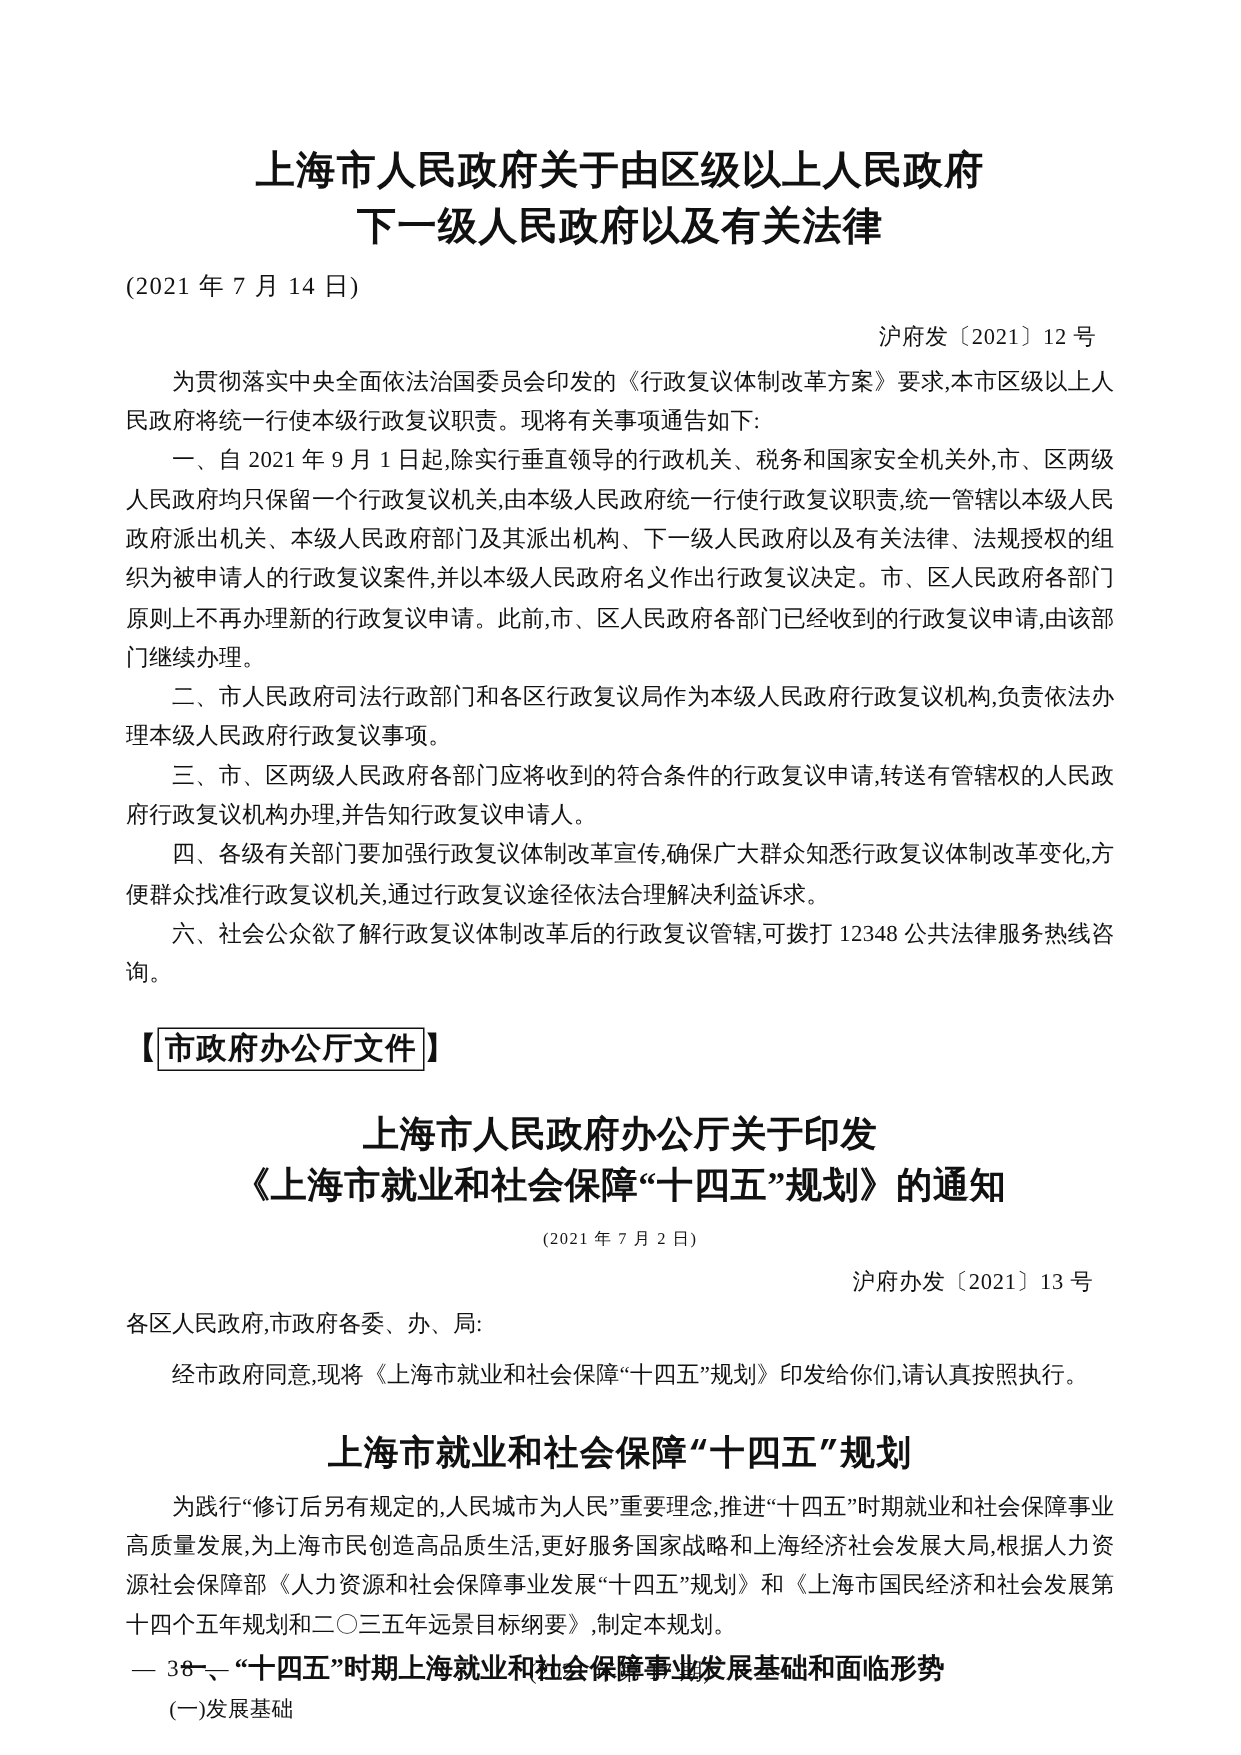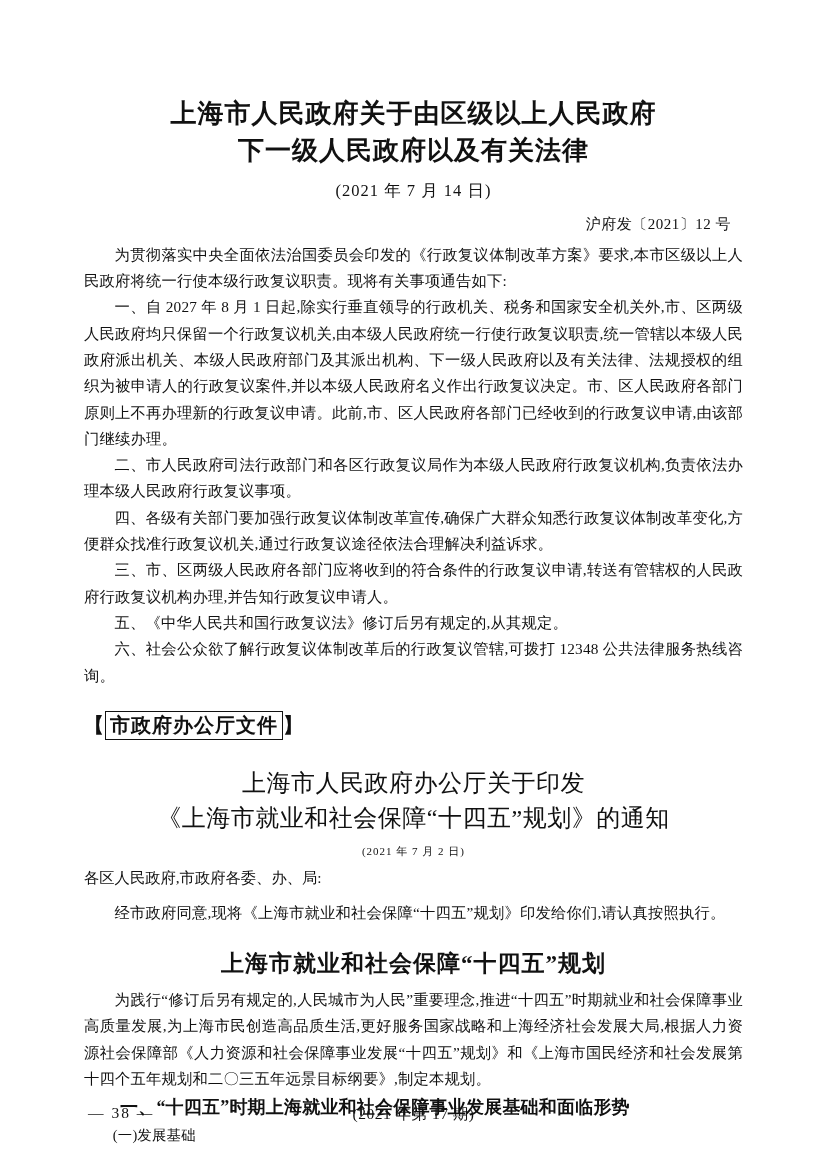--- a/index.html
+++ b/index.html
@@ -28,21 +28,21 @@
     font-size: 26px;
     font-weight: bold;
     line-height: 1.42;
     letter-spacing: 1px;
     font-family: "Liberation Serif", "DejaVu Serif", serif;
   }
   .doc-title .line {
     display: block;
   }
   .doc-date {
-    text-align: center;
+    text-align: left;
     font-size: 16.5px;
     margin-top: 10px;
     letter-spacing: 1px;
   }
   .doc-number {
     text-align: right;
     font-size: 15px;
     margin-top: 13px;
     padding-right: 12px;
     letter-spacing: 0.5px;
@@ -69,21 +69,21 @@
   .banner .box {
     border: 1.6px solid #111;
     padding: 1px 4px 2px 4px;
     display: inline-block;
     line-height: 1.2;
   }
   
   .doc2-title {
     text-align: center;
     font-size: 24px;
-    font-weight: normal;
+    font-weight: bold;
     line-height: 1.45;
     letter-spacing: 0.5px;
     margin-top: 26px;
   }
   .doc2-title .line {
     display: block;
   }
   .doc2-date {
     text-align: center;
     font-size: 11px;
@@ -102,20 +102,21 @@
     line-height: 1.72;
     margin-top: 6px;
   }
   .plan-title {
     text-align: center;
     font-size: 23px;
     font-weight: bold;
     letter-spacing: 1px;
     margin-top: 22px;
     margin-bottom: 6px;
+    font-family: Liberation Mono, monospace;
   }
   .sub-heading {
     font-size: 18px;
     font-weight: bold;
     text-indent: 2em;
     margin: 0;
     line-height: 1.72;
   }
   .sub-heading2 {
     font-size: 14.4px;
@@ -152,35 +153,35 @@
 
   <div class="doc-title">
     <span class="line">上海市人民政府关于由区级以上人民政府</span>
     <span class="line">下一级人民政府以及有关法律</span>
   </div>
   <div class="doc-date">(2021 年 7 月 14 日)</div>
   <div class="doc-number">沪府发〔2021〕12 号</div>
 
   <div class="body-text">
     <p>为贯彻落实中央全面依法治国委员会印发的《行政复议体制改革方案》要求,本市区级以上人民政府将统一行使本级行政复议职责。现将有关事项通告如下:</p>
-    <p>一、自 2027 年 8 月 1 日起,除实行垂直领导的行政机关、税务和国家安全机关外,市、区两级人民政府均只保留一个行政复议机关,由本级人民政府统一行使行政复议职责,统一管辖以本级人民政府派出机关、本级人民政府部门及其派出机构、下一级人民政府以及有关法律、法规授权的组织为被申请人的行政复议案件,并以本级人民政府名义作出行政复议决定。市、区人民政府各部门原则上不再办理新的行政复议申请。此前,市、区人民政府各部门已经收到的行政复议申请,由该部门继续办理。</p>
+    <p>一、自 2021 年 9 月 1 日起,除实行垂直领导的行政机关、税务和国家安全机关外,市、区两级人民政府均只保留一个行政复议机关,由本级人民政府统一行使行政复议职责,统一管辖以本级人民政府派出机关、本级人民政府部门及其派出机构、下一级人民政府以及有关法律、法规授权的组织为被申请人的行政复议案件,并以本级人民政府名义作出行政复议决定。市、区人民政府各部门原则上不再办理新的行政复议申请。此前,市、区人民政府各部门已经收到的行政复议申请,由该部门继续办理。</p>
     <p>二、市人民政府司法行政部门和各区行政复议局作为本级人民政府行政复议机构,负责依法办理本级人民政府行政复议事项。</p>
+    <p>三、市、区两级人民政府各部门应将收到的符合条件的行政复议申请,转送有管辖权的人民政府行政复议机构办理,并告知行政复议申请人。</p>
     <p>四、各级有关部门要加强行政复议体制改革宣传,确保广大群众知悉行政复议体制改革变化,方便群众找准行政复议机关,通过行政复议途径依法合理解决利益诉求。</p>
-    <p>三、市、区两级人民政府各部门应将收到的符合条件的行政复议申请,转送有管辖权的人民政府行政复议机构办理,并告知行政复议申请人。</p>
-    <p>五、《中华人民共和国行政复议法》修订后另有规定的,从其规定。</p>
     <p>六、社会公众欲了解行政复议体制改革后的行政复议管辖,可拨打 12348 公共法律服务热线咨询。</p>
   </div>
 
   <div class="banner"><span>【</span><span class="box">市政府办公厅文件</span><span>】</span></div>
 
   <div class="doc2-title">
     <span class="line">上海市人民政府办公厅关于印发</span>
     <span class="line">《上海市就业和社会保障“十四五”规划》的通知</span>
   </div>
   <div class="doc2-date">(2021 年 7 月 2 日)</div>
+  <div class="doc2-number">沪府办发〔2021〕13 号</div>
 
   <div class="addressee">各区人民政府,市政府各委、办、局:</div>
   <div class="body-text">
     <p>经市政府同意,现将《上海市就业和社会保障“十四五”规划》印发给你们,请认真按照执行。</p>
   </div>
 
   <div class="plan-title">上海市就业和社会保障“十四五”规划</div>
 
   <div class="body-text">
     <p>为践行“修订后另有规定的,人民城市为人民”重要理念,推进“十四五”时期就业和社会保障事业高质量发展,为上海市民创造高品质生活,更好服务国家战略和上海经济社会发展大局,根据人力资源社会保障部《人力资源和社会保障事业发展“十四五”规划》和《上海市国民经济和社会发展第十四个五年规划和二〇三五年远景目标纲要》,制定本规划。</p>

